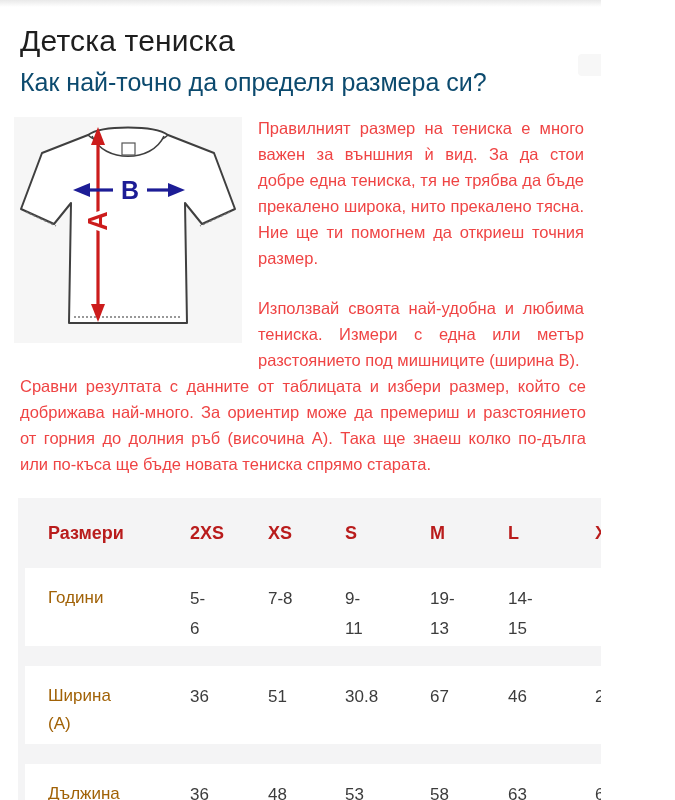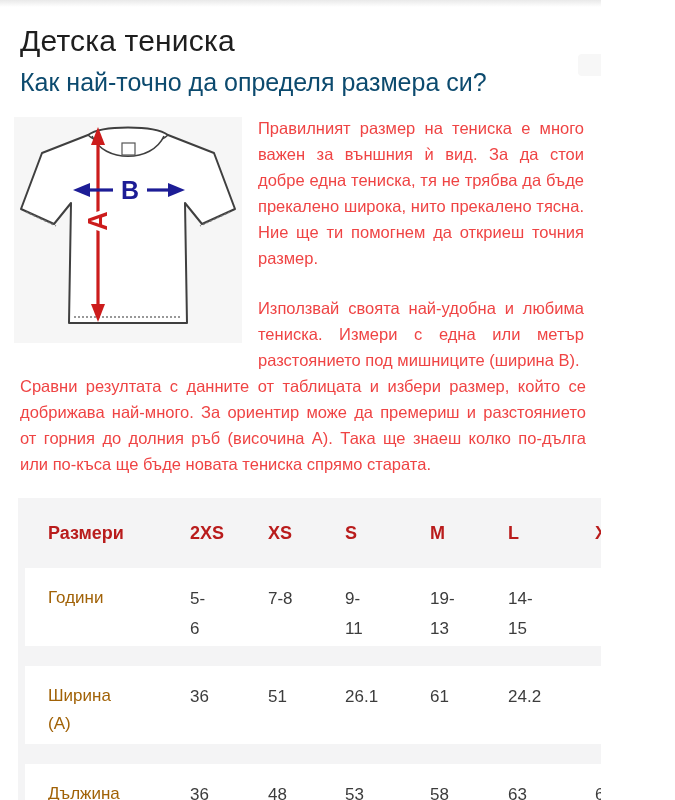--- a/index.html
+++ b/index.html
@@ -141,22 +141,23 @@
 13</div>
       <div class="cell">14-
 15</div>
     </div>
 
     <div class="t-row">
       <div class="row-label">Ширина
 (А)</div>
       <div class="cell">36</div>
       <div class="cell">51</div>
-      <div class="cell">26.1</div>
-      <div class="cell">61</div>
+      <div class="cell">30.8</div>
+      <div class="cell">67</div>
+      <div class="cell">46</div>
       <div class="cell">24.2</div>
     </div>
 
     <div class="t-row">
       <div class="row-label">Дължина
 (Б)</div>
       <div class="cell">36</div>
       <div class="cell">48</div>
       <div class="cell">53</div>
       <div class="cell">58</div>

